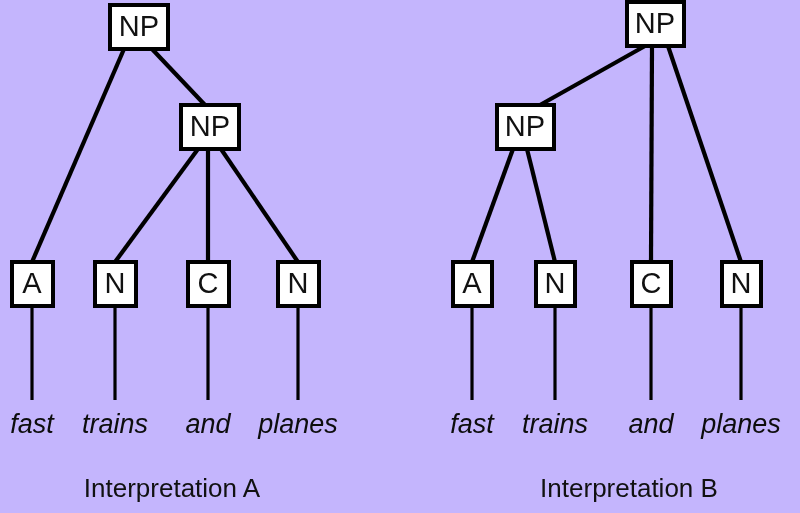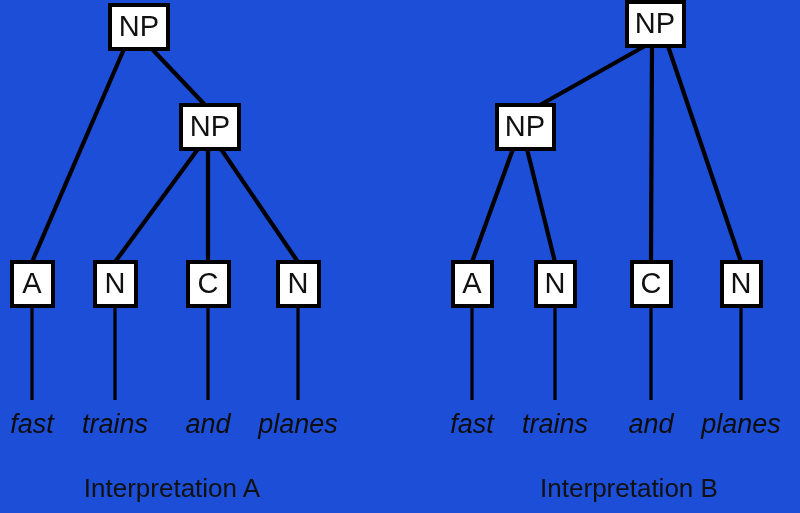--- a/index.html
+++ b/index.html
@@ -11,21 +11,21 @@
     width: 800px;
     height: 513px;
     overflow: hidden;
     font-family: "Liberation Sans", sans-serif;
     color: #000000;
   }
   #canvas {
     position: relative;
     width: 800px;
     height: 513px;
-    background: #1d4ed8;
+    background: #c4b5fd;
   }
   svg.tree-layer {
     position: absolute;
     left: 0;
     top: 0;
     width: 800px;
     height: 513px;
     display: block;
   }
   .node-box rect {

